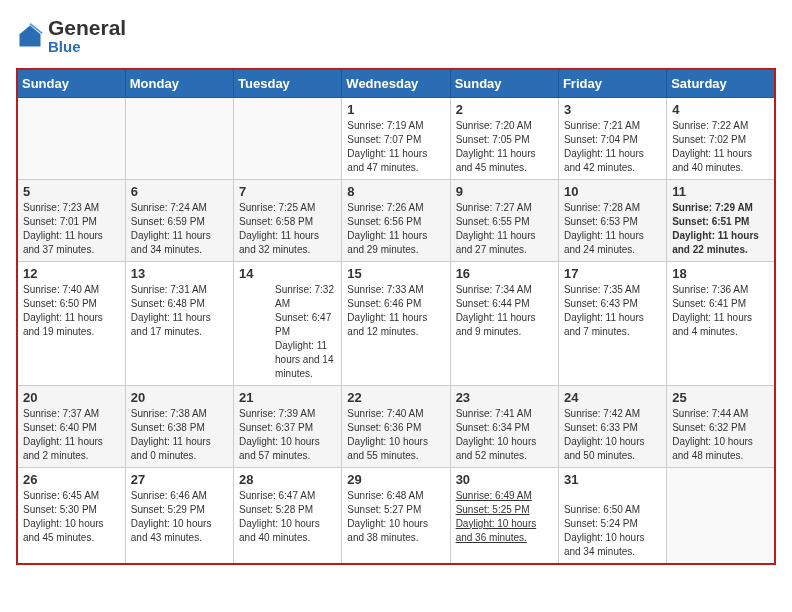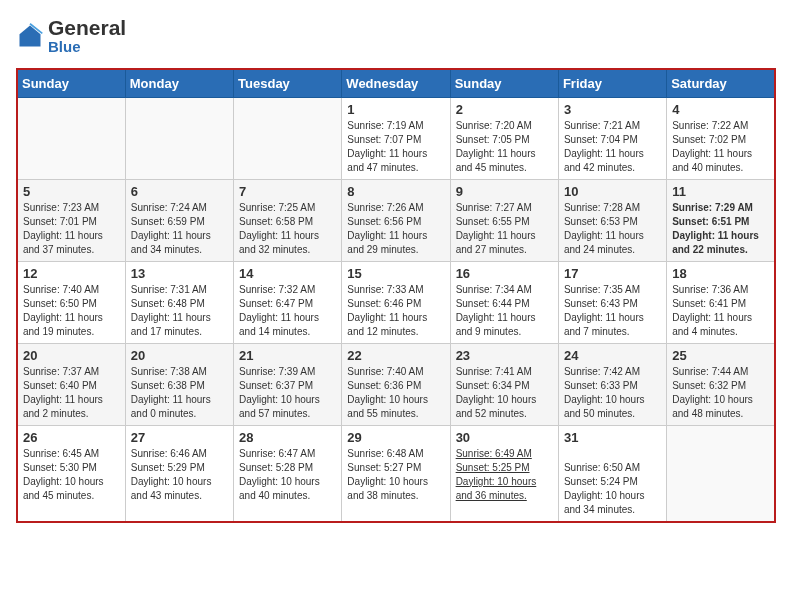--- a/index.html
+++ b/index.html
@@ -206,21 +206,21 @@
 Daylight: 11 hours and 19 minutes.</div>
         </td>
         <td>
           <div class="day-number">13</div>
           <div class="day-info" style="white-space: pre-line;">Sunrise: 7:31 AM
 Sunset: 6:48 PM
 Daylight: 11 hours and 17 minutes.</div>
         </td>
         <td>
           <div class="day-number">14</div>
-          <div class="day-info" style="white-space: pre-line;">Sunrise: 7:32 AM
+          <div class="day-info" style="white-space: pre-line; margin-left: 36px;">Sunrise: 7:32 AM
 Sunset: 6:47 PM
 Daylight: 11 hours and 14 minutes.</div>
         </td>
         <td>
           <div class="day-number">15</div>
           <div class="day-info" style="white-space: pre-line;">Sunrise: 7:33 AM
 Sunset: 6:46 PM
 Daylight: 11 hours and 12 minutes.</div>
         </td>
         <td>

